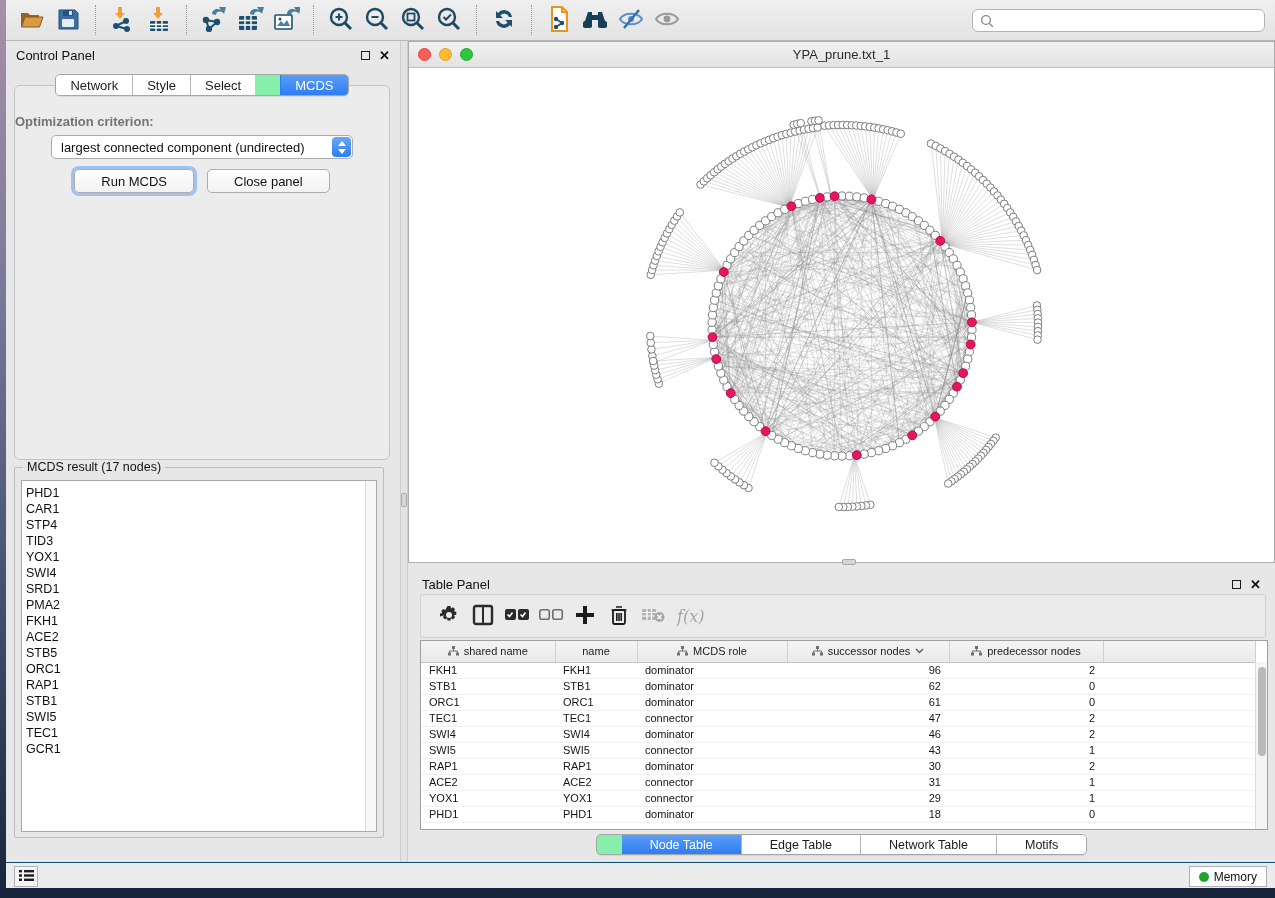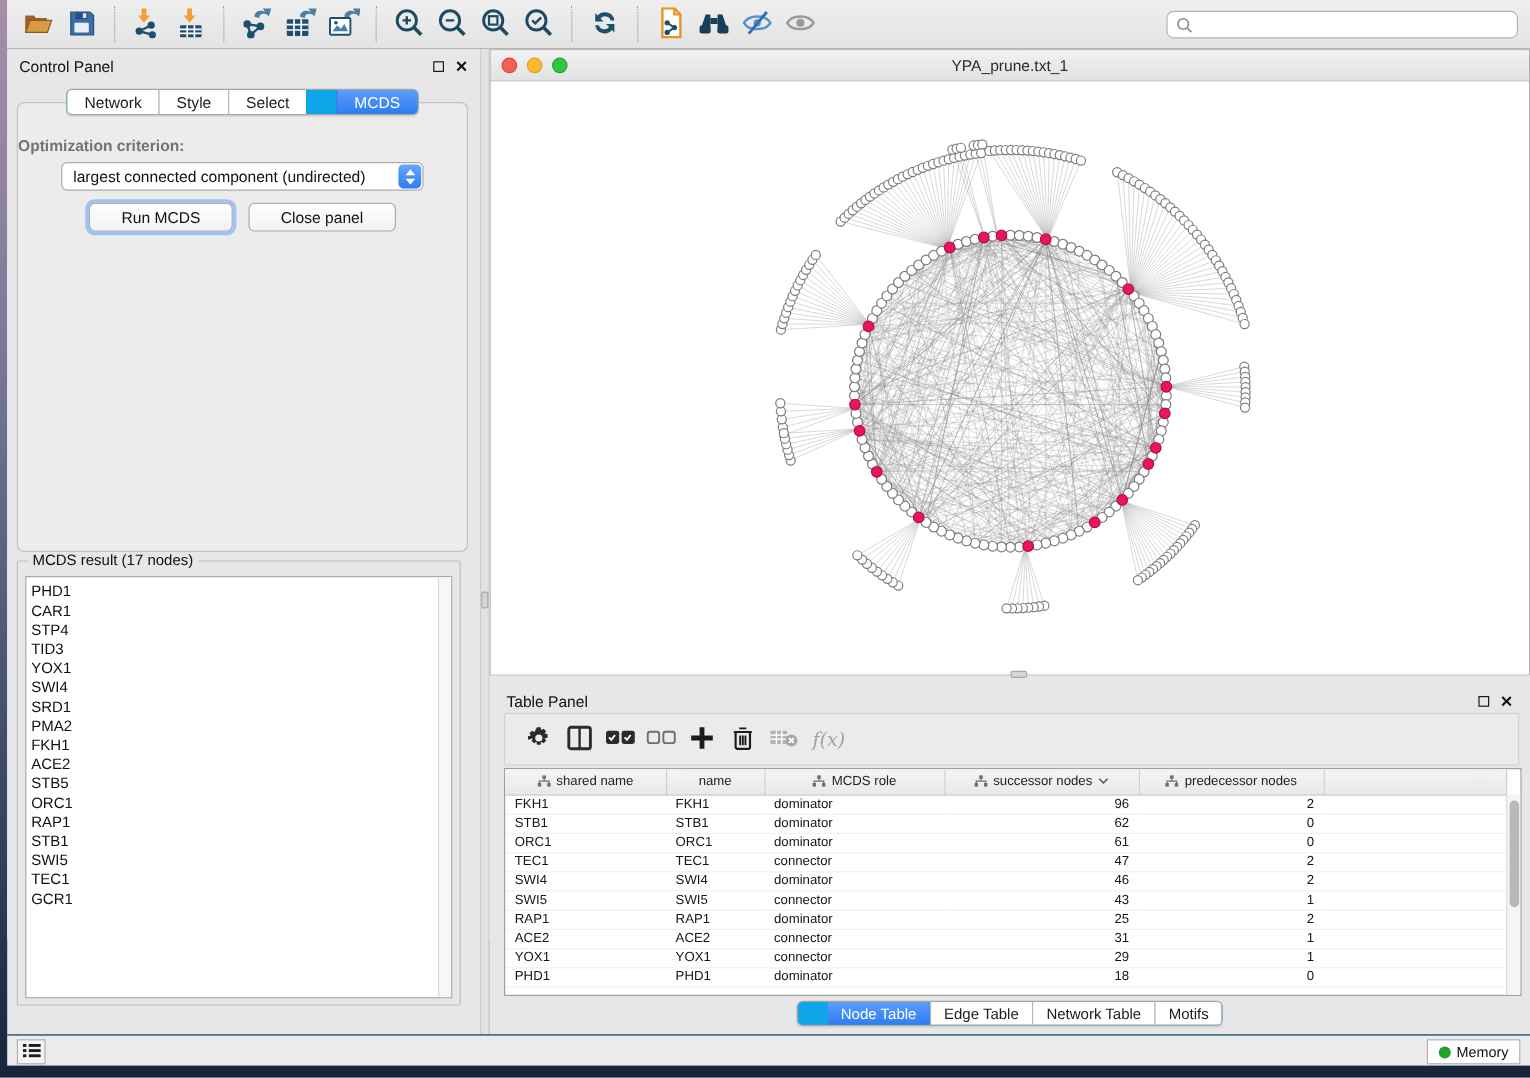--- a/index.html
+++ b/index.html
@@ -26,21 +26,21 @@
   .control-panel { position:absolute; left:0; top:41px; width:394px; height:821px; background:#e7e7e7; }
   .panel-header { height:28px; display:flex; align-items:center; padding:0 10px; }
   .panel-title { font-size:13px; color:#111; }
   .win-ctrls { margin-left:auto; display:flex; align-items:center; gap:9px; }
   .float-box { width:9px; height:9px; border:1.6px solid #1a1a1a; display:inline-block; }
   .close-x { font-size:13px; font-weight:700; color:#111; line-height:1; }
 
   .cp-tabbox { position:absolute; left:8px; right:10px; top:44px; height:375px;
     background:#ececec; border:1px solid #c2c2c2; border-radius:6px; }
   .seg { display:inline-flex; border:1px solid #a6a6a6; border-radius:5px; overflow:hidden;
-    background:#0ea5e9; height:22px; box-shadow:0 1px 1px rgba(0,0,0,.08); }
+    background:#86efac; height:22px; box-shadow:0 1px 1px rgba(0,0,0,.08); }
   .seg .seg-item { padding:0 14px; font-size:13px; color:#1c1c1c; display:flex; align-items:center;
     border-left:1px solid #b7b7b7; background:#fff; cursor:default; white-space:nowrap; }
   .seg .seg-item:first-child { border-left:none; }
   .seg .seg-item.active { background:linear-gradient(180deg,#5c9df8,#2e7df2); color:#fff; border-left-color:#2e7df2;margin-left:25px; }
   .cp-tabs-wrap { position:absolute; left:0; right:0; top:-12px; text-align:center; }
 
   .opt-label { position:absolute; left:0; right:0; top:28px; text-align:left; font-size:13px; color:#737373;font-weight:bold; }
   .dropdown { position:absolute; left:36px; right:36px; top:49px; height:24px; background:#fff;
     border:1px solid #ababab; border-radius:5px; display:flex; align-items:center; }
   .dropdown-value { font-size:13px; color:#111; padding-left:9px; flex:1; white-space:nowrap; overflow:hidden; }
@@ -107,21 +107,21 @@
   table.node-table td { height:16px; font-size:11px; color:#151515; padding:0 8px;
     border-bottom:1px solid #f1f1f1; white-space:nowrap; overflow:hidden; }
   td.num-s { text-align:right; padding-right:18px; }
   td.num-p { text-align:right; padding-right:4px; }
   .tbl-scroll { position:absolute; top:21px; right:0; bottom:0; width:12px; background:#f5f5f5;
     border-left:1px solid #ddd; }
   .tbl-thumb { position:absolute; left:2px; top:5px; width:8px; height:89px; background:#b9b9b9; border-radius:4px; }
 
   .tp-tabs-wrap { position:absolute; left:0; right:0; top:264px; text-align:center; }
   .tp-tabs-wrap .seg { height:21px; }
-  .tp-tabs-wrap .seg .seg-item { font-size:12.5px; padding:0 11px; }
+  .tp-tabs-wrap .seg .seg-item { font-size:12.5px; padding:0 28px; }
 
   
   .status-bar { position:absolute; left:0; right:0; top:862px; height:26px; background:#ececec;
     border-top:1px solid #0c4a6e; }
   .task-btn { position:absolute; left:8px; top:3px; width:24px; height:21px; background:#f4f4f4;
     border:1px solid #b0b0b0; display:flex; align-items:center; justify-content:center; }
   .memory-btn { position:absolute; right:8px; top:3px; height:21px; background:#fdfdfd;
     border:1px solid #b0b0b0; display:flex; align-items:center; gap:5px; padding:0 9px;
     font-size:12px; color:#111; }
   .mem-dot { width:10px; height:10px; border-radius:50%; background:#1fa32c; }
@@ -1508,21 +1508,21 @@
               <td>SWI5</td>
               <td>connector</td>
               <td class="num-s">43</td>
               <td class="num-p">1</td>
               <td></td>
             </tr>
             <tr>
               <td>RAP1</td>
               <td>RAP1</td>
               <td>dominator</td>
-              <td class="num-s">25</td>
+              <td class="num-s">30</td>
               <td class="num-p">2</td>
               <td></td>
             </tr>
             <tr>
               <td>ACE2</td>
               <td>ACE2</td>
               <td>connector</td>
               <td class="num-s">31</td>
               <td class="num-p">1</td>
               <td></td>

